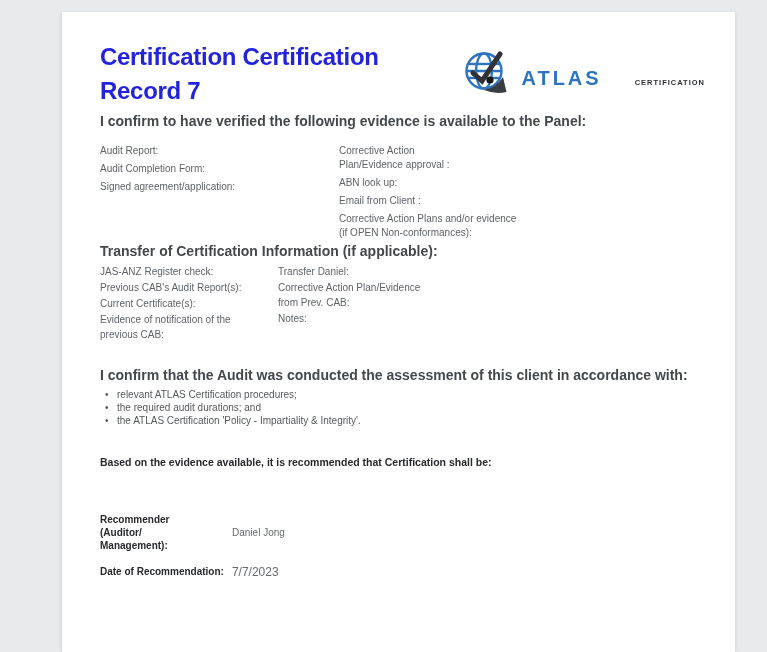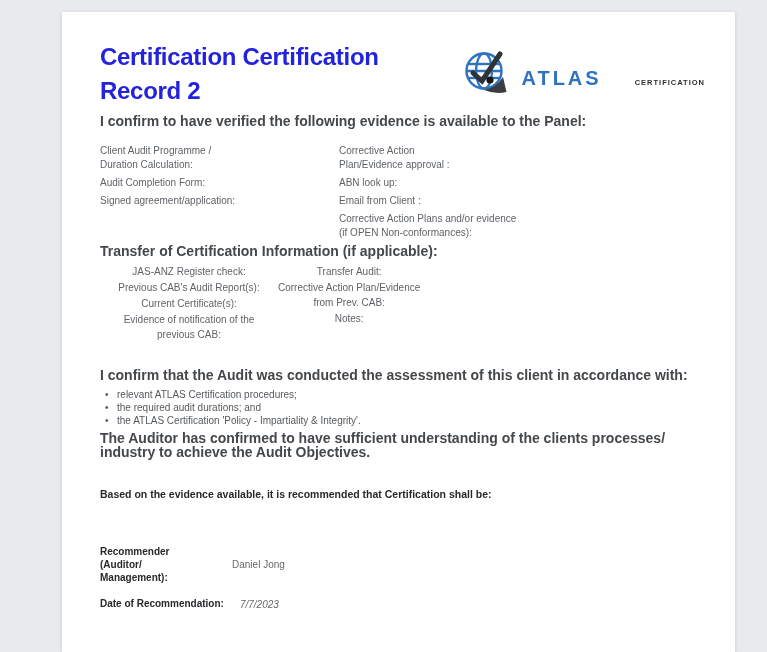--- a/index.html
+++ b/index.html
@@ -24,45 +24,45 @@
   .pre{white-space:pre-line;}
   .semibold{font-size:14px;font-weight:bold;color:#44484c;line-height:14px;}
   .boldline{font-size:10.5px;font-weight:bold;color:#27292c;line-height:14px;}
   .intro{margin-top:6px;}
   .cols{display:flex;margin-top:16px;}
   .col1-left{width:239px;flex-shrink:0;}
   .col2-left{width:178px;flex-shrink:0;}
   .cols .item{margin-bottom:4px;}
   .cols2{display:flex;margin-top:6px;}
   .cols2 .txt{line-height:15px;}
-  .cols2 .item{margin-bottom:1px;text-align:center;}
+  .cols2 .item{margin-bottom:1px;}
   .transfer-heading{margin-top:0;}
   .audit-intro{margin-top:25px;}
   .bullets{margin-top:6px;}
   .bullet-row{display:flex;font-size:10px;color:#55595d;line-height:13px;}
   .bullet-row .dot{width:17px;padding-left:5px;box-sizing:border-box;flex-shrink:0;}
   .bullet-row .dot::before{content:"\2022";}
   .audit-outro{margin-top:4px;}
   .based-on{margin-top:28px;}
   .rec-row{display:flex;align-items:center;margin-top:44px;}
   .rec-label{width:112px;flex-shrink:0;font-size:10px;font-weight:bold;color:#27292c;line-height:13px;}
   .rec-value{font-size:10px;color:#66696d;margin-left:20px;}
   .date-row{display:flex;align-items:center;margin-top:13px;}
   .date-label{font-size:10px;font-weight:bold;color:#27292c;line-height:14px;}
-  .date-value{font-size:10px;color:#66696d;margin-left:16px;font-style:italic;}
+  .date-value{font-size:12px;color:#66696d;margin-left:8px;}
 </style>
 </head>
 <body>
 
 <div class="page">
 
   <div class="header">
     <div class="title">
       <div>Certification Certification</div>
-      <div>Record 2</div>
+      <div>Record 7</div>
     </div>
     <div class="logo">
       <span>
         <svg width="50" height="48" viewBox="0 0 50 48">
           <g stroke="#2e73c0" stroke-width="2.4" fill="none">
             <circle cx="21" cy="23" r="17.5"></circle>
             <ellipse cx="21" cy="23" rx="8" ry="17.5"></ellipse>
             <line x1="5" y1="16" x2="37" y2="16"></line>
             <line x1="3.5" y1="23" x2="38.5" y2="23"></line>
             <line x1="5" y1="30" x2="37" y2="30"></line>
@@ -76,22 +76,21 @@
         <span class="logo-brand">ATLAS</span>
         <span class="logo-suffix">CERTIFICATION</span>
       </span>
     </div>
   </div>
 
   <div class="semibold intro">I confirm to have verified the following evidence is available to the Panel:</div>
 
   <div class="cols">
     <div class="col1-left">
-      <div class="txt pre item">Client Audit Programme /
-Duration Calculation:</div>
+      <div class="txt pre item">Audit Report:</div>
       <div class="txt pre item">Audit Completion Form:</div>
       <div class="txt pre item">Signed agreement/application:</div>
     </div>
     <div>
       <div class="txt pre item">Corrective Action
 Plan/Evidence approval :</div>
       <div class="txt pre item">ABN look up:</div>
       <div class="txt pre item">Email from Client :</div>
       <div class="txt pre item">Corrective Action Plans and/or evidence
 (if OPEN Non-conformances):</div>
@@ -102,21 +101,21 @@
 
   <div class="cols2">
     <div class="col2-left">
       <div class="txt pre item">JAS-ANZ Register check:</div>
       <div class="txt pre item">Previous CAB's Audit Report(s):</div>
       <div class="txt pre item">Current Certificate(s):</div>
       <div class="txt pre item">Evidence of notification of the
 previous CAB:</div>
     </div>
     <div>
-      <div class="txt pre item">Transfer Audit:</div>
+      <div class="txt pre item">Transfer Daniel:</div>
       <div class="txt pre item">Corrective Action Plan/Evidence
 from Prev. CAB:</div>
       <div class="txt pre item">Notes:</div>
     </div>
   </div>
 
   <div class="semibold audit-intro">I confirm that the Audit was conducted the assessment of this client in accordance with:</div>
 
   <div class="bullets">
     <div class="bullet-row">
@@ -126,21 +125,20 @@
     <div class="bullet-row">
       <span class="dot"></span>
       <span>the required audit durations; and</span>
     </div>
     <div class="bullet-row">
       <span class="dot"></span>
       <span>the ATLAS Certification 'Policy - Impartiality &amp; Integrity'.</span>
     </div>
   </div>
 
-  <div class="semibold audit-outro">The Auditor has confirmed to have sufficient understanding of the clients processes/ industry to achieve the Audit Objectives.</div>
 
   <div class="boldline based-on">Based on the evidence available, it is recommended that Certification shall be:</div>
 
   <div class="rec-row">
     <div class="rec-label pre">Recommender
 (Auditor/ Management):</div>
     <div class="rec-value">Daniel Jong</div>
   </div>
 
   <div class="date-row">

